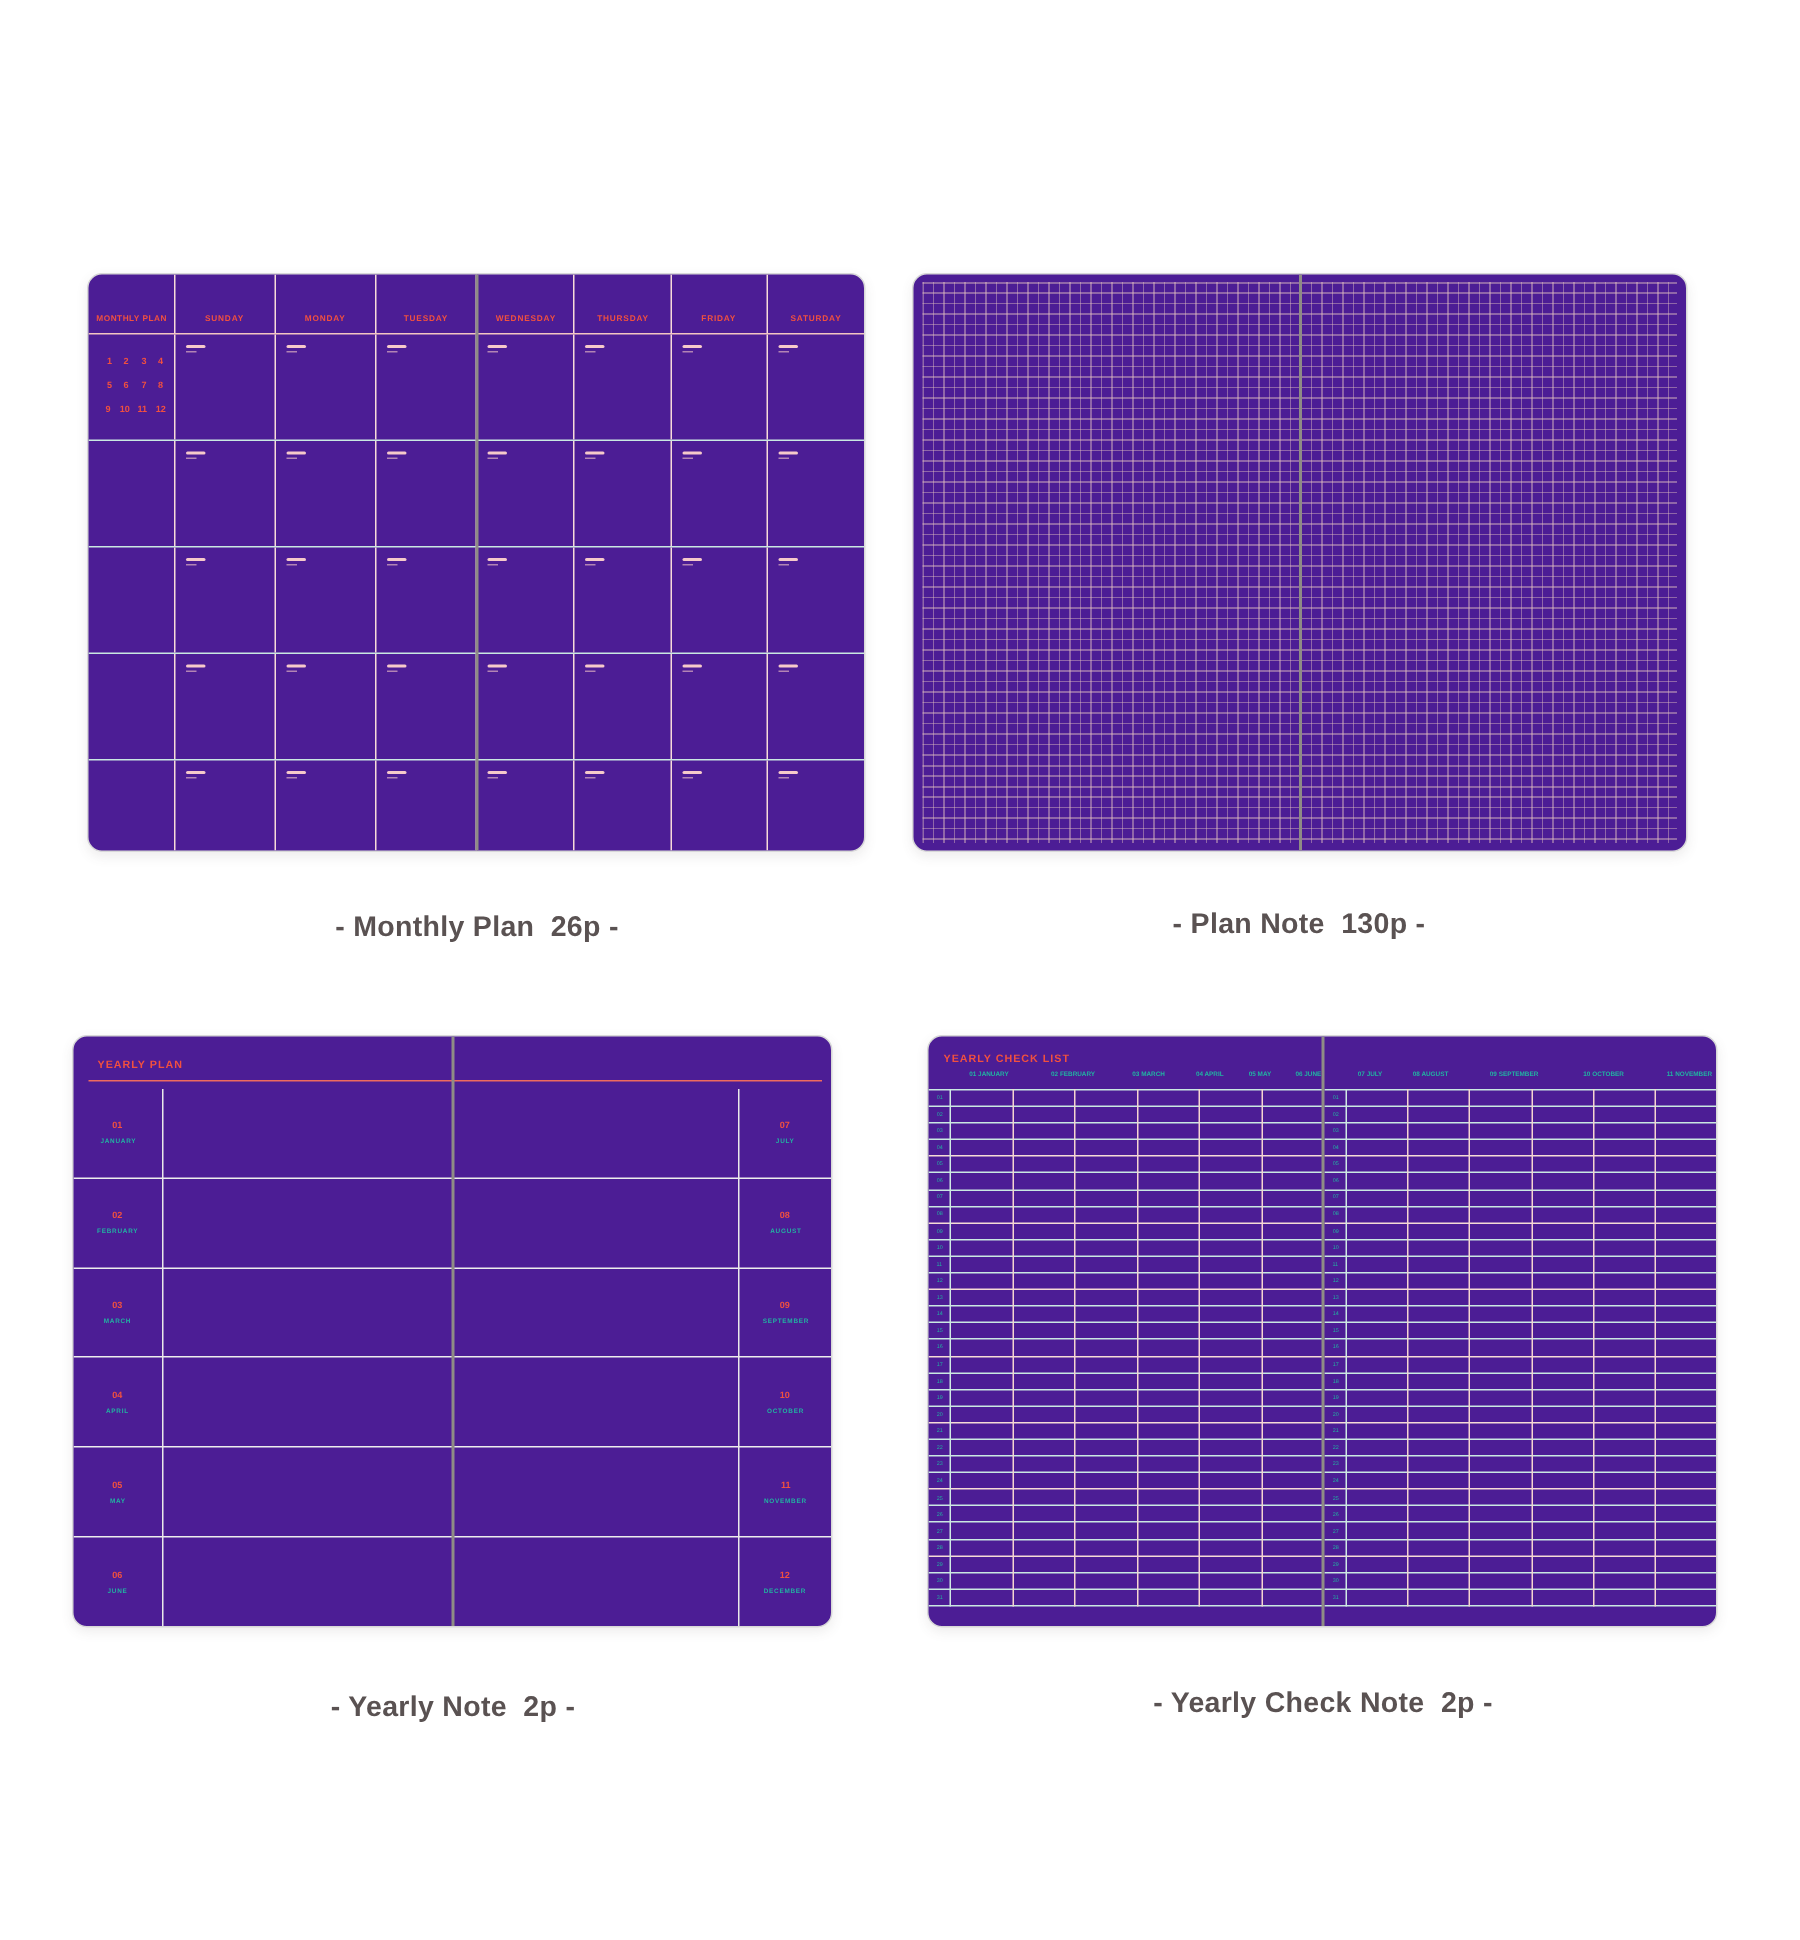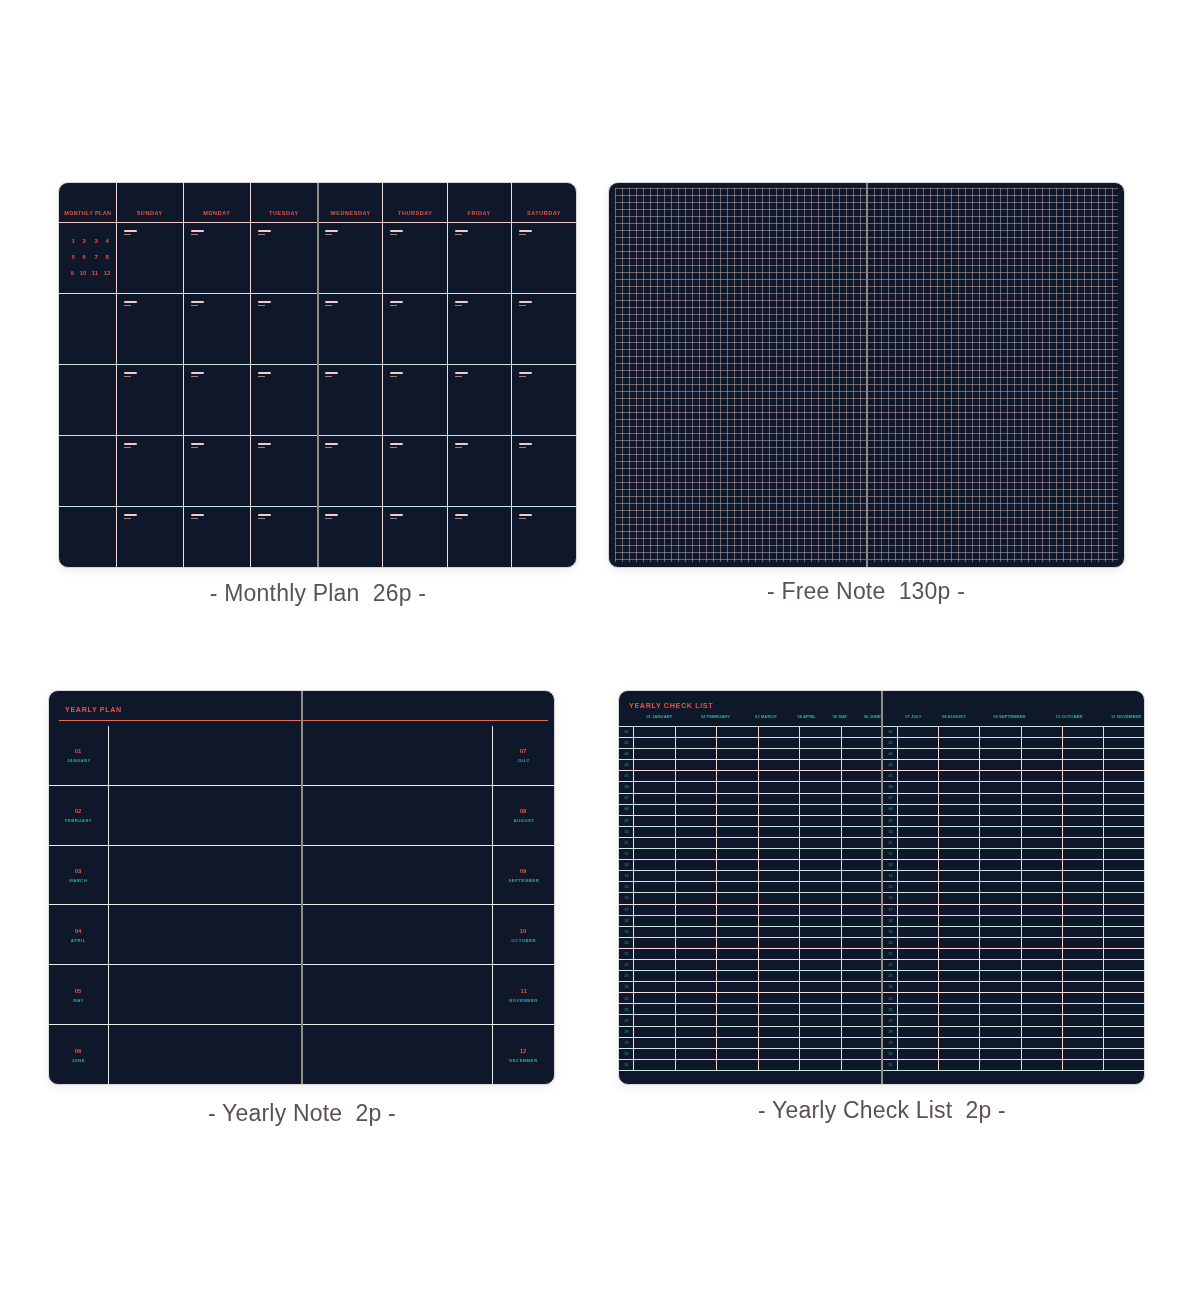--- a/index.html
+++ b/index.html
@@ -2,28 +2,28 @@
 <html style="--red: #f1503f; --teal: #22b2a2; --pink-line: #f7dbd9; --pink-line-strong: #f3c6c2; --teal-line: #c9e8e2; --gray-line: #ededed; --caption: #5a5252; --spine: #8f8c85; --page-border: #d8d8d8; --mark: #f6caca; --grid-line: rgba(225,192,192,0.45);"><head>
 <meta charset="utf-8">
 <style>
   html,body{margin:0;padding:0;background:#ffffff;}
   .canvas{
     position:relative;width:1200px;height:1293px;background:#ffffff;
     font-family:"Liberation Sans",sans-serif;overflow:hidden;
   }
   
   .spread{
-    position:absolute;background:#0f172a;border:1px solid var(--page-border);
+    position:absolute;background:#4c1d95;border:1px solid var(--page-border);
     border-radius:10px;box-shadow:0 3px 8px rgba(90,80,80,.10);
     overflow:hidden;box-sizing:border-box;
   }
   .spine{position:absolute;top:0;bottom:0;left:50%;width:2px;margin-left:-1px;background:var(--spine);z-index:5;}
   .caption{
-    position:absolute;transform:translateX(-50%);font-size:23px;color:var(--caption);
-    letter-spacing:.2px;white-space:pre;font-weight:400;
+    position:absolute;transform:translateX(-50%);font-size:19px;color:var(--caption);
+    letter-spacing:.2px;white-space:pre;font-weight:700;margin-top:28px;
   }
   .sc{display:inline-block;line-height:1;white-space:nowrap;}
   .s55{font-size:10px;transform:scale(.55);}
   .s6{font-size:11px;transform:scale(.55);}
   .s42{font-size:8.5px;transform:scale(.5);}
   .s36{font-size:8px;transform:scale(.45);}
   .ttl{font-size:13px;transform:scale(.55);letter-spacing:1.2px;}
   .o-left{transform-origin:left center;}
   .b{font-weight:bold;}
   .ls1{letter-spacing:1px;}
@@ -592,17 +592,17 @@
             <div class="cl-num">
               <span class="sc s36 teal">31</span>
             </div>
           </div>
       </div>
     </div>
     <div class="spine"></div>
   </section>
 
   <div class="caption" style="left:318px;top:580px;">- Monthly Plan  26p -</div>
-  <div class="caption" style="left:866px;top:578px;">- Free Note  130p -</div>
+  <div class="caption" style="left:866px;top:578px;">- Plan Note  130p -</div>
   <div class="caption" style="left:302px;top:1100px;">- Yearly Note  2p -</div>
-  <div class="caption" style="left:882px;top:1097px;">- Yearly Check List  2p -</div>
+  <div class="caption" style="left:882px;top:1097px;">- Yearly Check Note  2p -</div>
 
 </div>
 
 </body></html>

